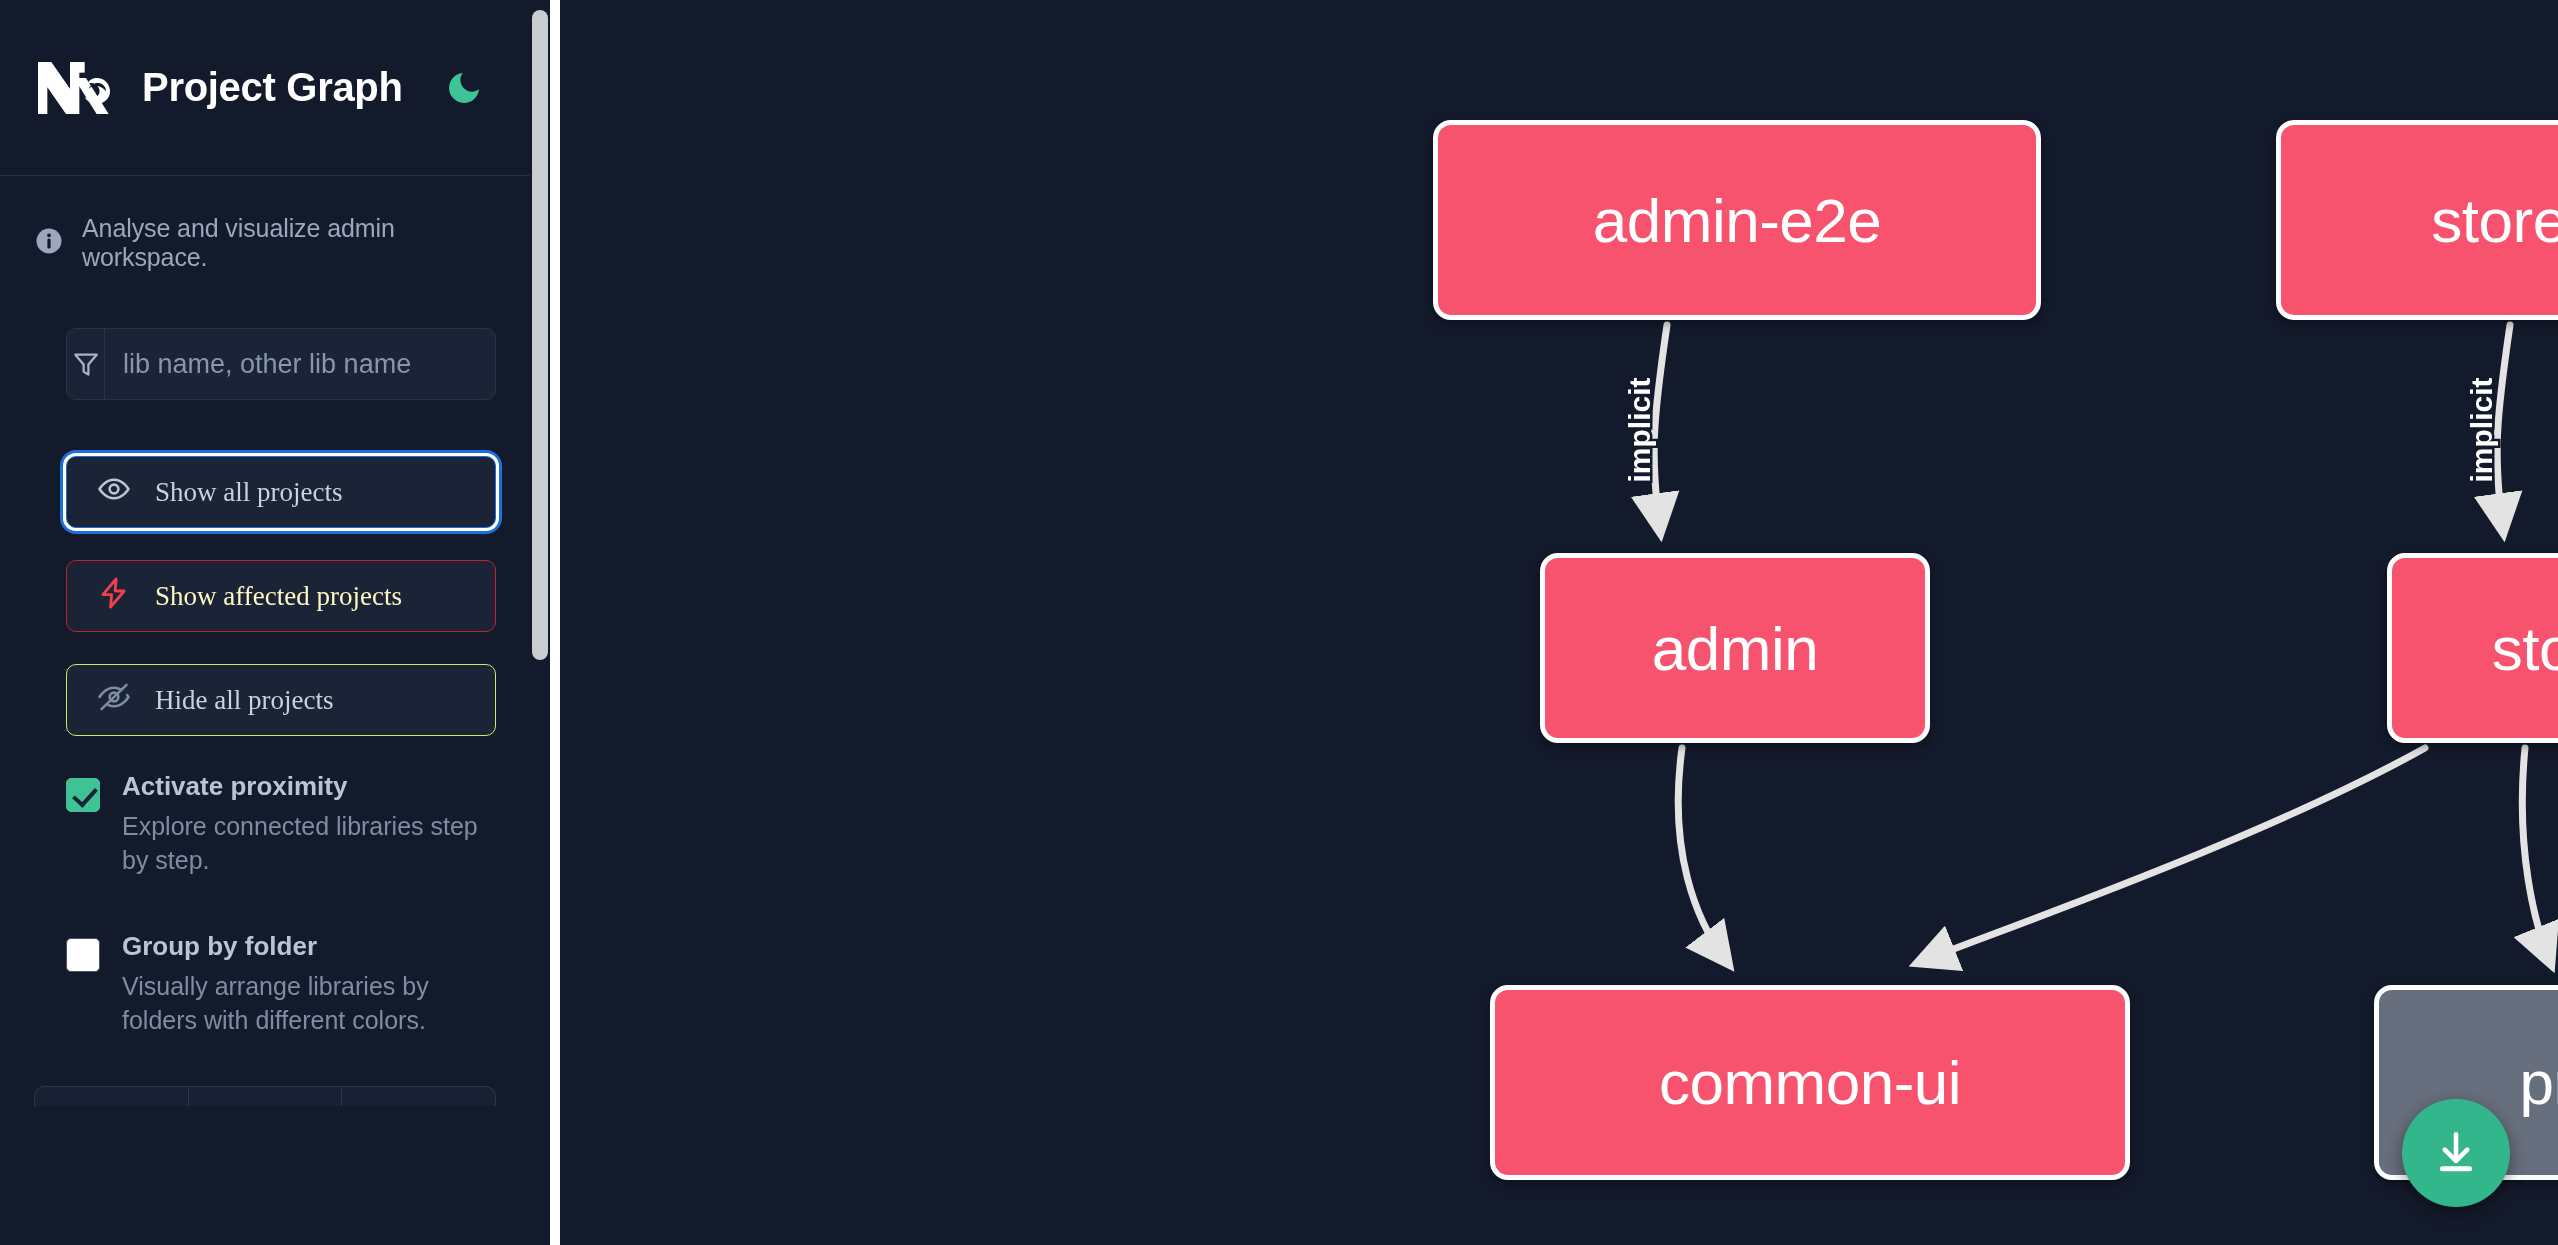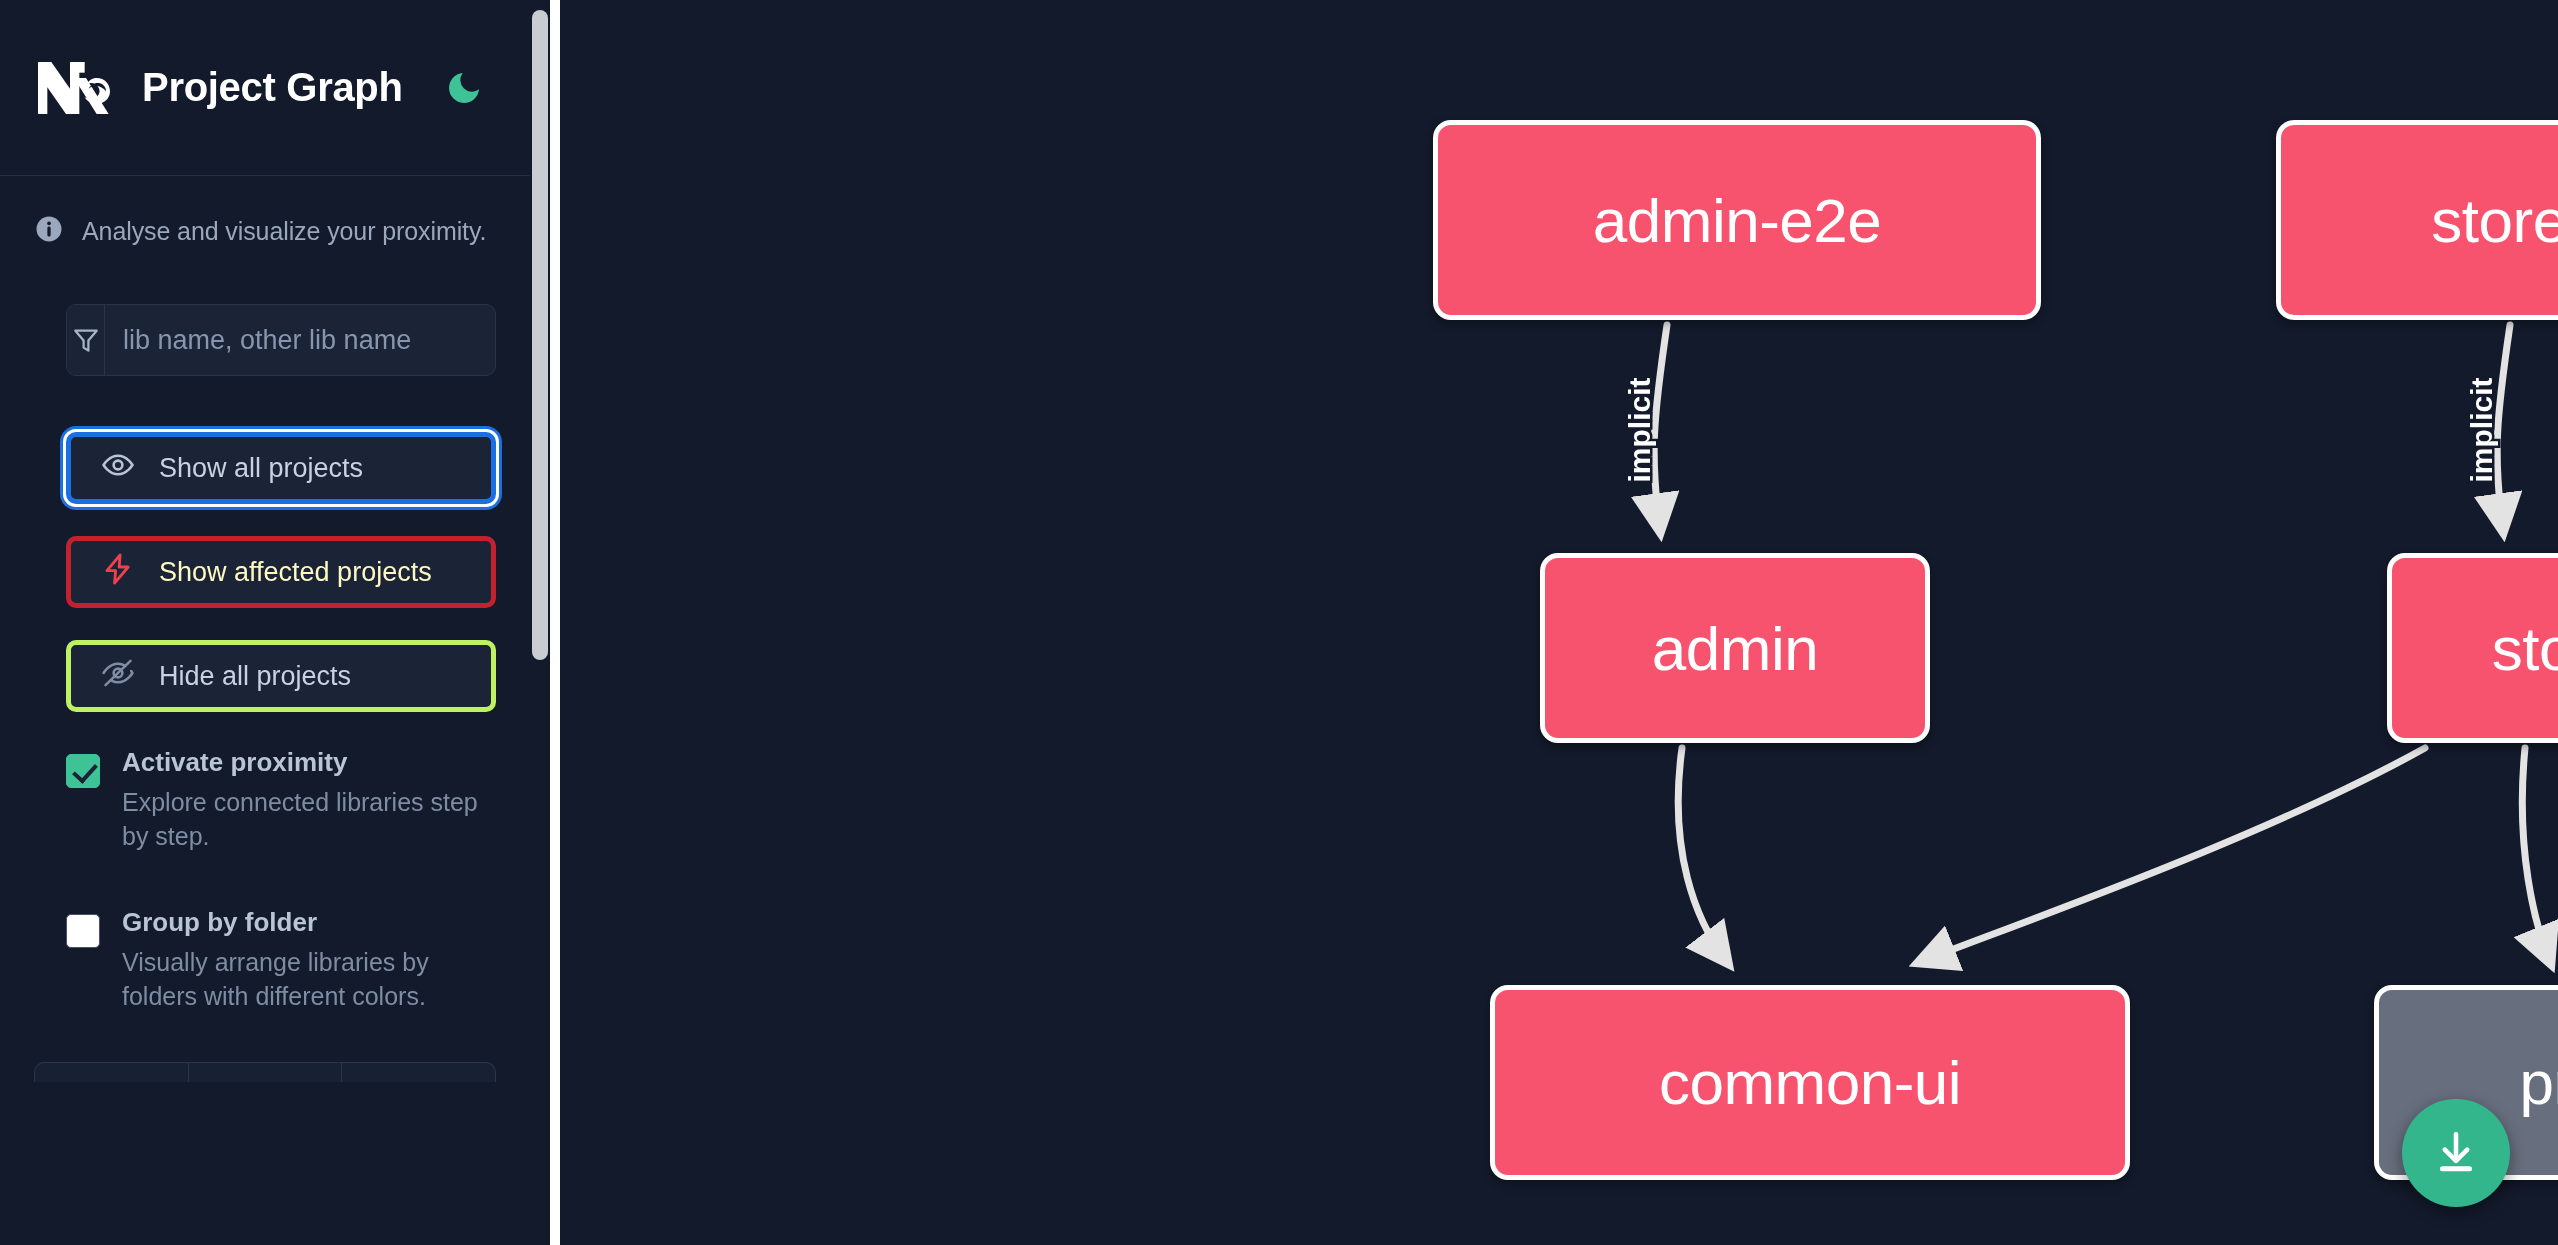--- a/index.html
+++ b/index.html
@@ -90,23 +90,23 @@
   .check-title { font-size: 26px; font-weight: 700; color: #B9C4D4; line-height: 1.15; }
   .check-desc  { font-size: 25px; color: #7E8DA4; line-height: 1.38; margin-top: 7px; }
 
   .btn-stack { margin-top: 56px; display: flex; flex-direction: column; gap: 32px; }
   .gbtn {
     position: relative;
     height: 72px; border-radius: 10px;
     display: flex; align-items: center; gap: 24px;
     padding: 0 30px;
     background: #1B2436;
-    border: 5px solid #bef264;
+    border: 1px solid #bef264;
     font-size: 27px; color: #C8D2E0; cursor: pointer;
-    font-family: Liberation Sans, sans-serif;
+    font-family: Liberation Serif, serif;
     text-align: left;
   }
   .gbtn.focused {
     border-color: #1C6FE0;
     box-shadow: 0 0 0 3px #FFFFFF, 0 0 0 6px #1C6FE0;
   }
   .gbtn.danger { border-color: #C3212E; color: #fef9c3; }
 
   .sb-footer-peek {
     margin: 48px 34px 0 34px;
@@ -193,21 +193,21 @@
       </div>
 
       <div class="sb-tagline">
         <span>
           <svg viewBox="0 0 24 24" width="30" height="30" aria-hidden="true">
             <circle cx="12" cy="12" r="10" fill="#9AA7BC"></circle>
             <circle cx="12" cy="7.4" r="1.5" fill="#131A2B"></circle>
             <rect x="10.7" y="10" width="2.6" height="8" rx="1.2" fill="#131A2B"></rect>
           </svg>
         </span>
-        <span class="sb-tagline-text">Analyse and visualize your proximity.</span>
+        <span class="sb-tagline-text">Analyse and visualize admin workspace.</span>
       </div>
 
       <div class="sb-body">
 
         <div class="filter-row">
           <span class="filter-icon-box">
             <svg viewBox="0 0 24 24" width="32" height="32" aria-hidden="true">
               <path d="M4 5h16l-6.2 7.4V20l-3.6-2.3v-5.3z" fill="none" stroke="#A7B3C6" stroke-width="1.7" stroke-linejoin="round"></path>
             </svg>
           </span>

